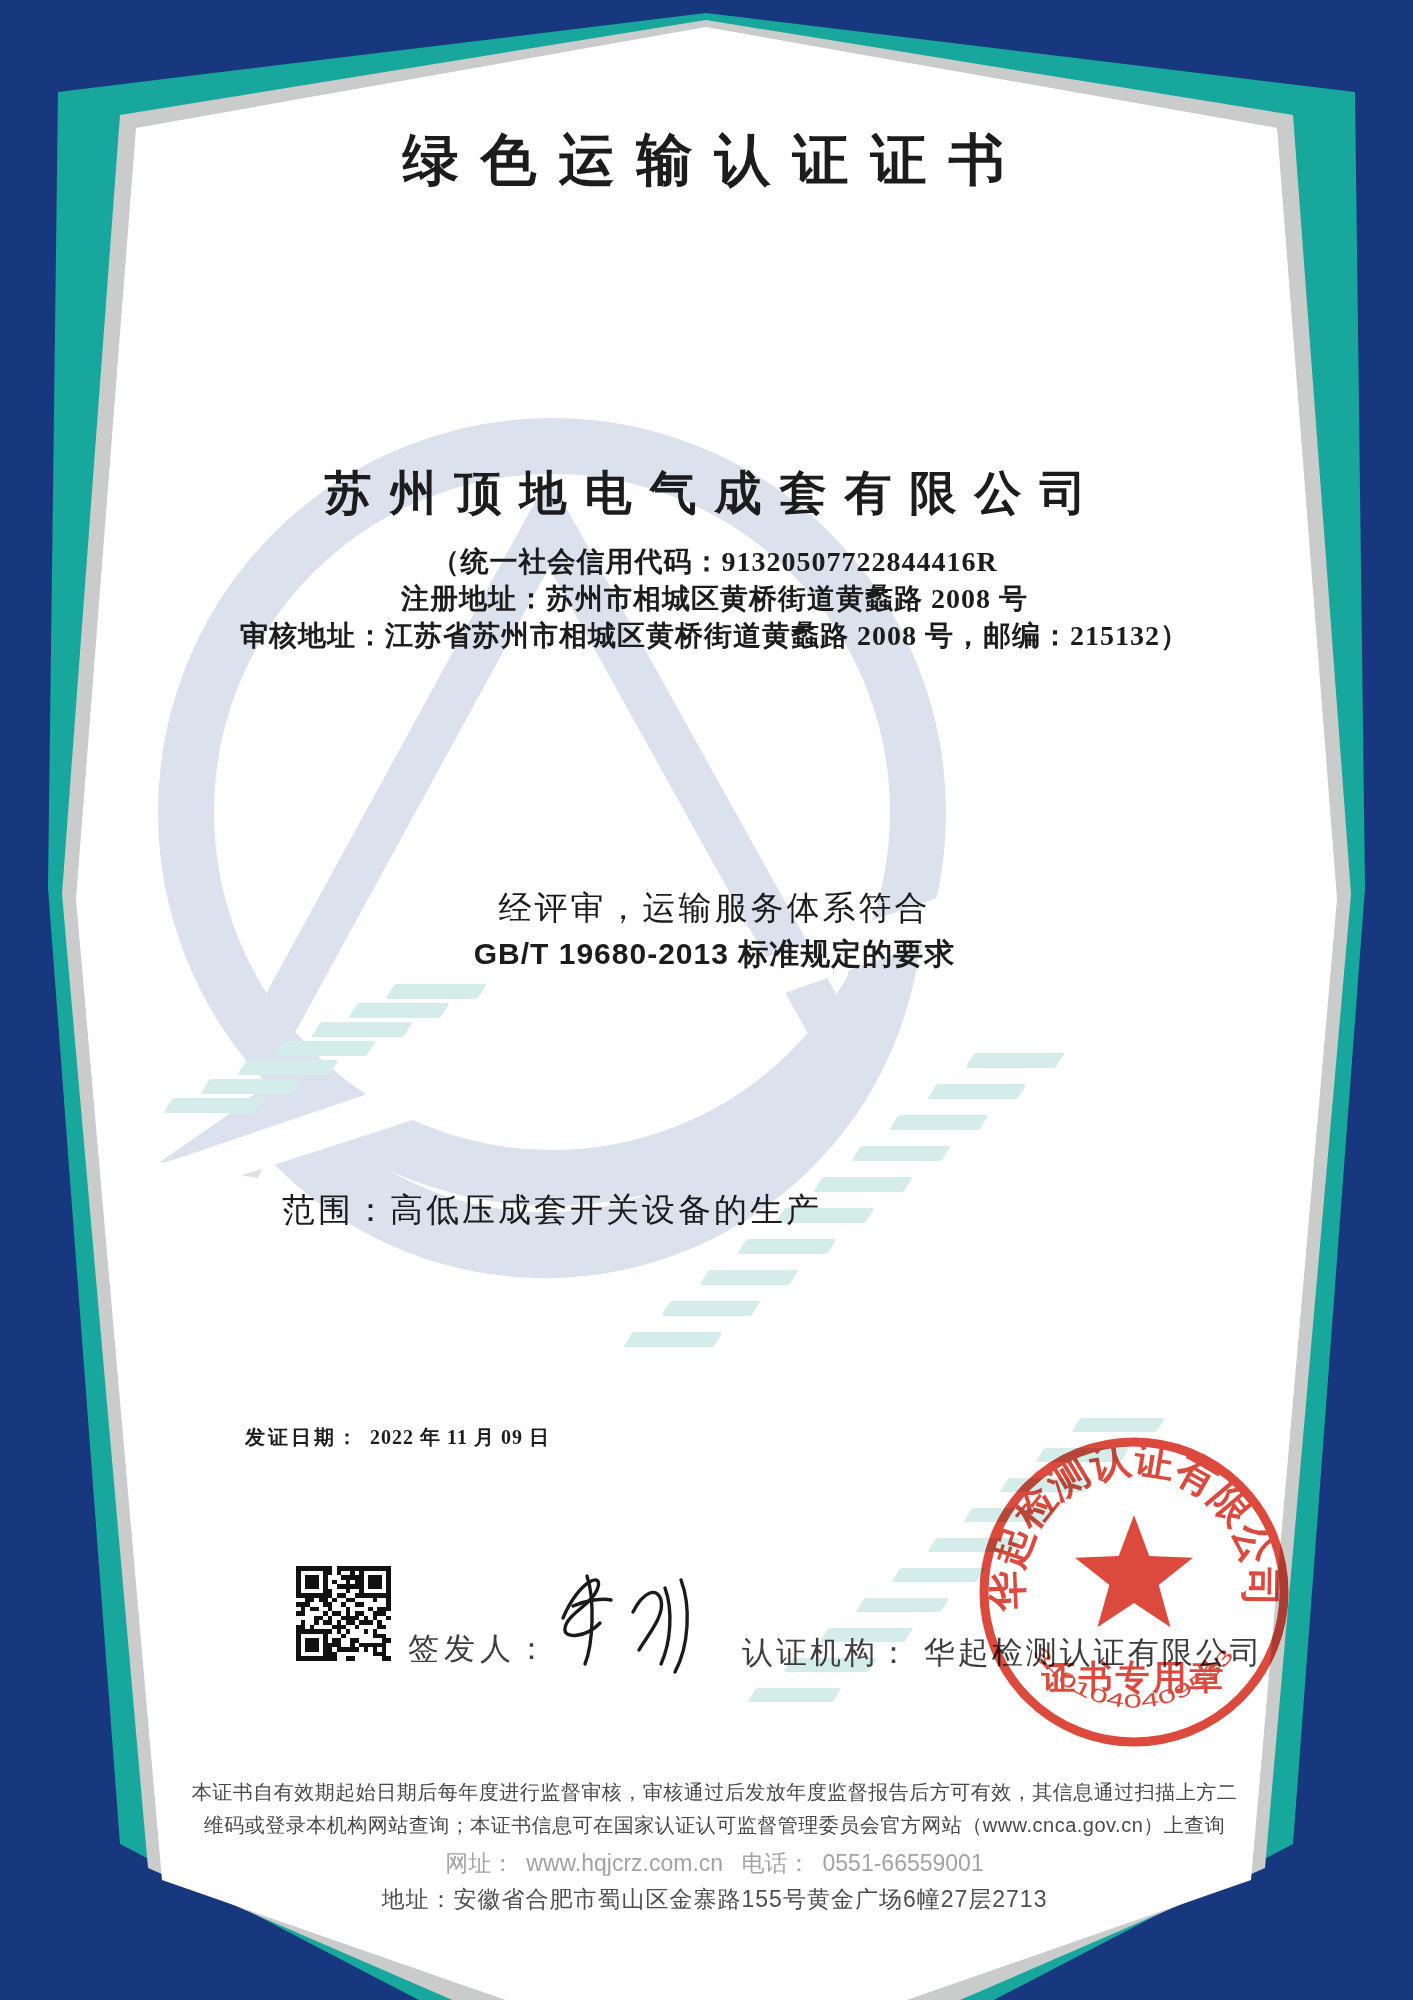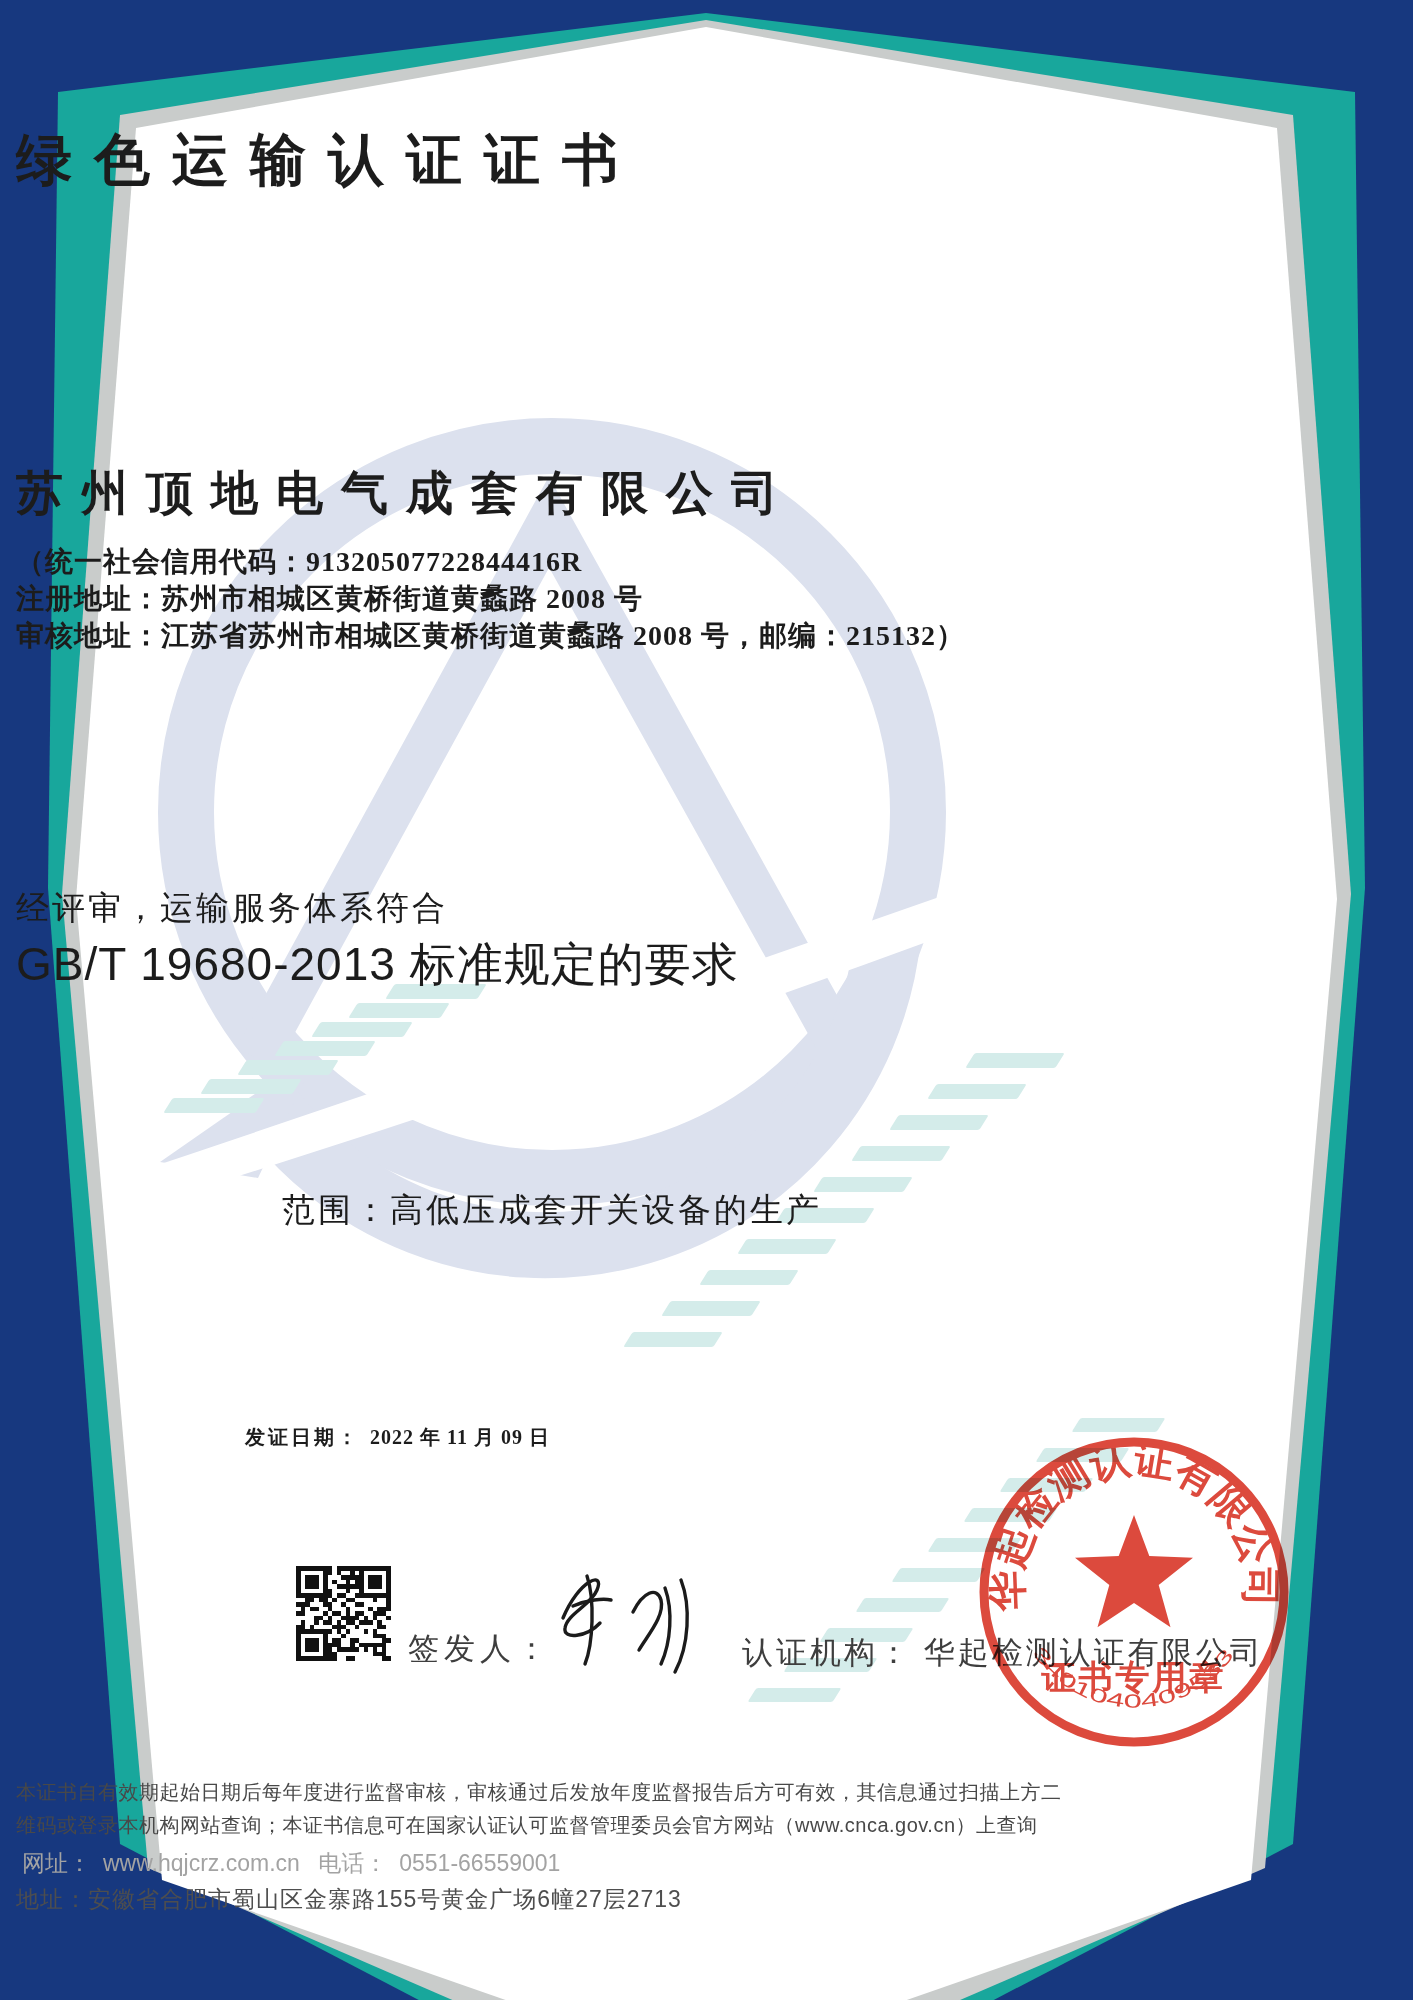--- a/index.html
+++ b/index.html
@@ -6,32 +6,32 @@
   #page{position:relative;width:1413px;height:2000px;margin:0 auto;background:var(--navy,#17387f);
         overflow:hidden;font-family:"Liberation Sans",sans-serif;color:var(--text,#1c1c1c);}
   .layer{position:absolute;inset:0;}
   #layer-teal{background:var(--teal,#18a79c);
     clip-path:polygon(706px 13px,58px 92px,48px 888px,120px 1844px,706px 2150px,1293px 1844px,1365px 888px,1355px 92px);}
   #layer-gray{background:var(--band_gray,#c9cccb);
     clip-path:polygon(706px 20px,120px 115px,62px 894px,148px 1868px,706px 2110px,1265px 1868px,1351px 894px,1293px 115px);}
   #layer-white{background:#ffffff;
     clip-path:polygon(706px 27px,136px 128px,76px 899px,162px 1880px,706px 2070px,1251px 1880px,1337px 899px,1277px 128px);}
   .abs{position:absolute;}
-  .center{left:16px;right:0;}
+  .center{left:16px;right:0;text-align:center;}
   .serif{font-family:"Liberation Serif","DejaVu Serif",serif;}
   #title{top:123px;font-size:56px;font-weight:900;letter-spacing:22px;}
   #certno{top:262px;left:0;right:218px;text-align:right;font-size:30px;}
   #certno .lbl{font-family:"Liberation Serif",serif;font-weight:900;font-style:italic;letter-spacing:2px;}
   #certno .val{font-weight:800;letter-spacing:1px;}
   #declare{top:398px;font-size:37px;font-weight:700;letter-spacing:8px;}
   #company{top:462px;font-size:47px;font-weight:900;letter-spacing:18px;}
   .infoline{font-size:28px;font-weight:700;letter-spacing:1px;}
   #credit{top:543px;} #regaddr{top:580px;} #auditaddr{top:617px;}
   #review{top:886px;font-size:33px;font-weight:500;letter-spacing:3px;}
-  #standard{top:934px;font-size:46px;font-weight:400;letter-spacing:1px;}
+  #standard{top:934px;font-size:30px;font-weight:700;letter-spacing:1px;}
   #scope{top:1188px;left:282px;font-size:33px;font-weight:500;letter-spacing:3px;}
   .dateline{font-size:20px;}
   .dateline .lbl{font-family:"Liberation Serif",serif;font-weight:900;letter-spacing:3px;}
   .dateline .val{font-family:"Liberation Serif",serif;font-weight:600;letter-spacing:1px;margin-left:10px;}
   #issue{top:1424px;left:245px;} #valid{top:1496px;left:245px;}
   #qr{top:1566px;left:296px;width:95px;height:95px;background:#fff;}
   #qr b{position:absolute;width:4.5px;height:4.5px;background:#111;}
   #issuer-row{top:1628px;left:408px;font-size:31px;font-weight:300;color:var(--muted,#3e3e3e);letter-spacing:5px;}
   #authority-row{top:1632px;left:742px;font-size:31px;font-weight:300;color:var(--muted,#3e3e3e);letter-spacing:3px;white-space:nowrap;}
   #signature{top:1560px;left:545px;}

